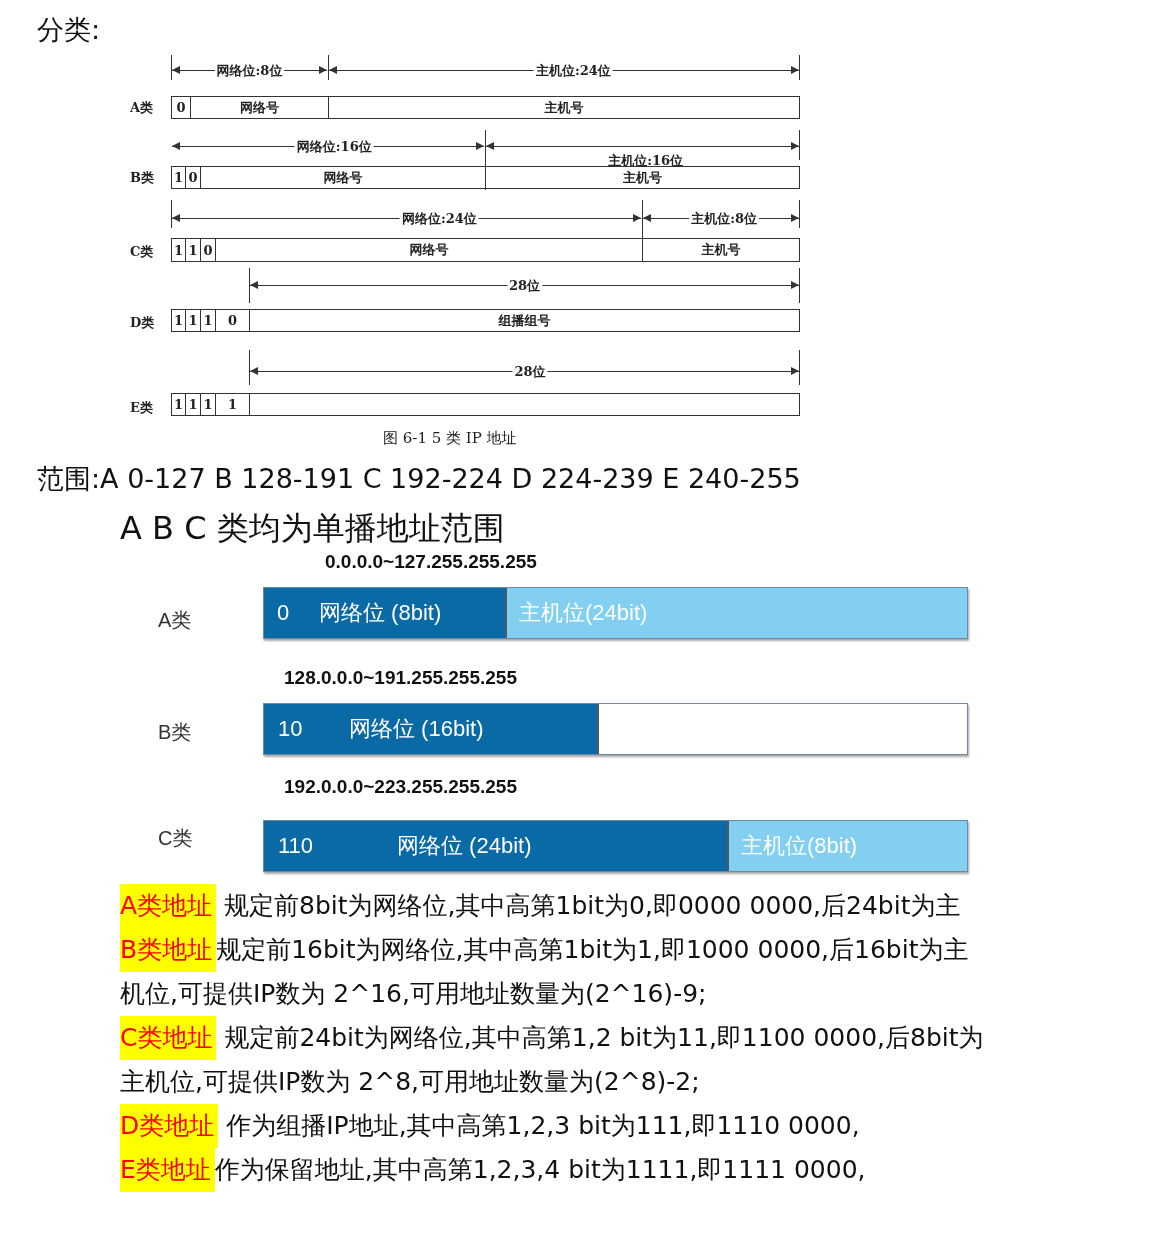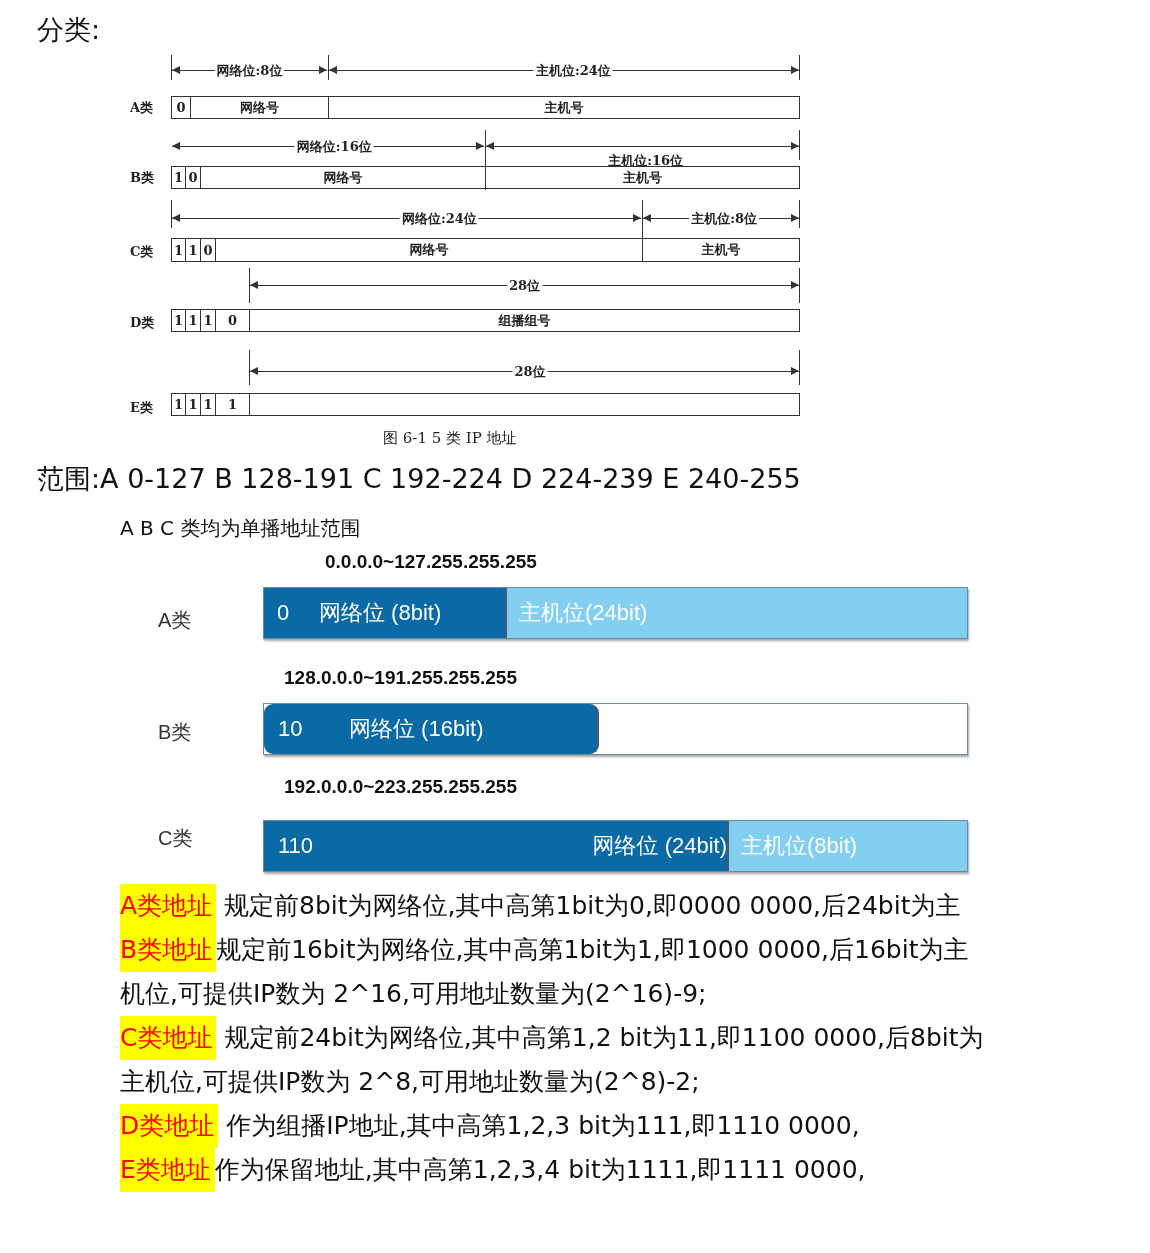--- a/index.html
+++ b/index.html
@@ -143,45 +143,45 @@
     <div class="seg" style="left:14px; width:15px;">1</div>
     <div class="seg" style="left:29px; width:15px;">1</div>
     <div class="seg" style="left:44px; width:34px;">1</div>
     <div class="seg last" style="left:78px; right:0;"></div>
   </div>
 
   <div class="abs caption" style="left:383px; top:429px;">图 6-1   5 类 IP 地址</div>
 </div>
 
 <div class="abs heading" style="left:37px; top:463px;">范围:A 0-127 B 128-191 C 192-224 D 224-239 E 240-255</div>
-<div class="abs heading" style="left:120px; top:512px; font-size:20px;">A B C 类均为单播地址范围</div>
+<div class="abs heading" style="left:120px; top:512px; font-size:32px;">A B C 类均为单播地址范围</div>
 
 <div class="abs range" style="left:284px; top:551px;margin-left:41px;">0.0.0.0~127.255.255.255</div>
 <div class="abs clabel" style="left:158px; top:607px;">A类</div>
 <div class="abs bar" style="left:263px; top:587px; width:705px;">
   <div class="net" style="width:243px;">
     <span style="margin-left:13px; width:42px;">0</span>
     <span>网络位 (8bit)</span>
   </div>
   <div class="host">主机位(24bit)</div>
 </div>
 
 <div class="abs range" style="left:284px; top:667px;">128.0.0.0~191.255.255.255</div>
 <div class="abs clabel" style="left:158px; top:719px;">B类</div>
 <div class="abs bar" style="left:263px; top:703px; width:705px;">
-  <div class="net" style="width:335px;border-radius:9px;">
+  <div class="net" style="width:335px;">
     <span style="margin-left:14px; width:71px; display:inline-block;">10</span>
     <span>网络位 (16bit)</span>
   </div>
 </div>
 
 <div class="abs range" style="left:284px; top:776px;">192.0.0.0~223.255.255.255</div>
 <div class="abs clabel" style="left:158px; top:825px;">C类</div>
 <div class="abs bar" style="left:263px; top:820px; width:705px;">
-  <div class="net" style="width:465px;justify-content:space-between;">
+  <div class="net" style="width:465px;">
     <span style="margin-left:14px; width:119px; display:inline-block;">110</span>
     <span>网络位 (24bit)</span>
   </div>
   <div class="host">主机位(8bit)</div>
 </div>
 
 <div class="abs" style="left:120px; top:884px; width:1010px;">
   <div class="note">
     <span class="hl">A类地址</span><span> 规定前8bit为网络位,其中高第1bit为0,即0000 0000,后24bit为主</span>
   </div>

